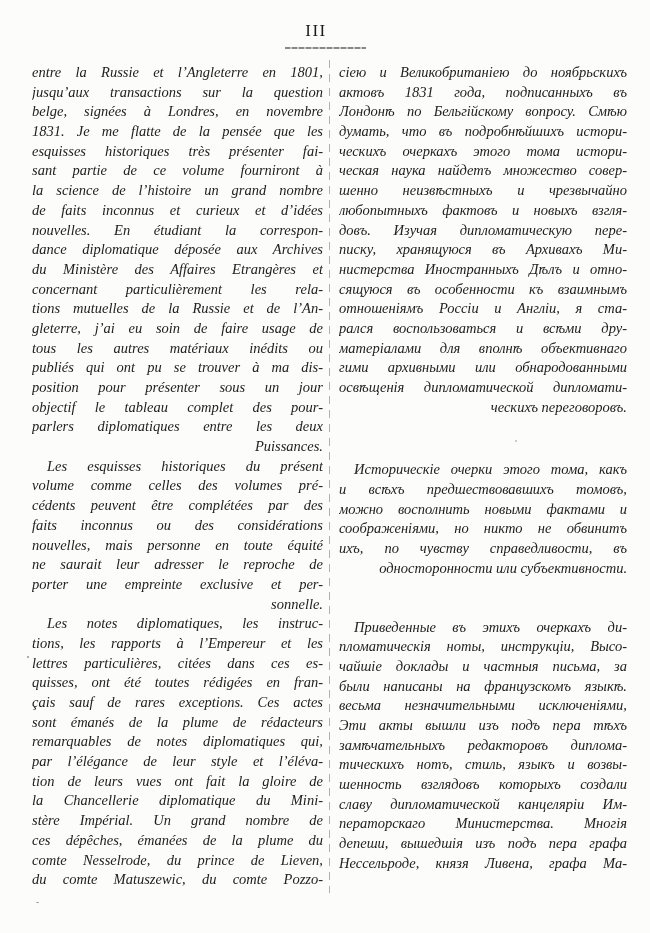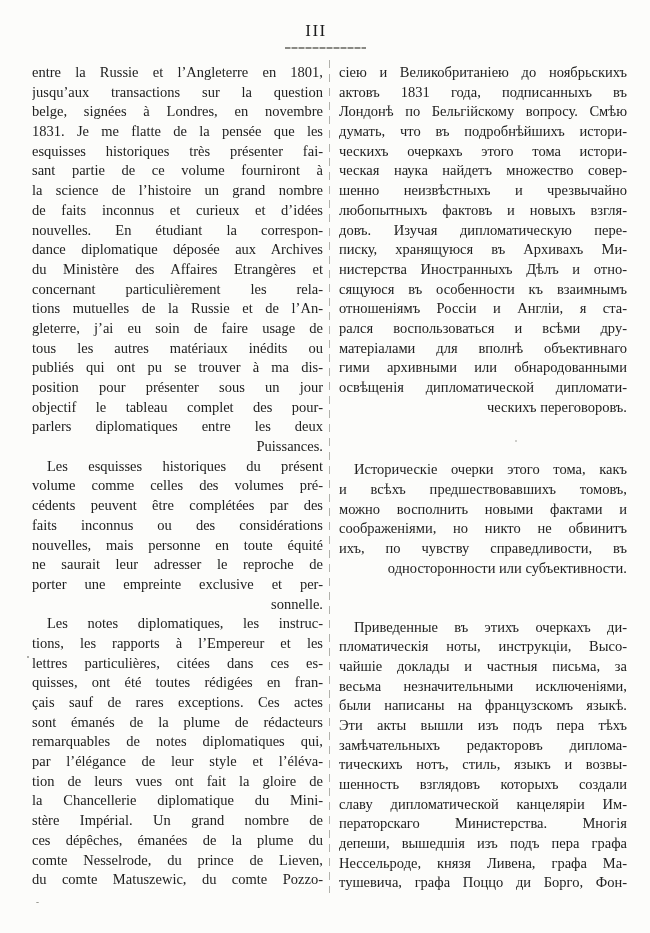--- a/index.html
+++ b/index.html
@@ -23,21 +23,21 @@
     position:absolute;top:47px;left:285px;width:81px;height:2px;
     background:repeating-linear-gradient(90deg,#75756f 0 5px,#bdbdb7 5px 7px);
     opacity:.85;
   }
   .divider{
     position:absolute;left:329px;top:60px;width:1px;height:833px;
     background:repeating-linear-gradient(180deg,#b0b0aa 0 8px,rgba(176,176,170,0) 8px 14px);
   }
   .col{
     position:absolute;top:63px;
-    font-size:14.5px;line-height:19.7px;
+    font-size:14.5px;line-height:19.7px;font-style:italic;
   }
   .col-left{left:32px;width:291px;}
   .col-right{left:339px;width:288px;}
   .line{
     height:19.7px;
     text-align:justify;
     text-align-last:justify;
     overflow:hidden;
   }
   .line.end{text-align:right;text-align-last:auto;}
@@ -125,29 +125,28 @@
       <div class="line indent">Историческіе очерки этого тома, какъ</div>
       <div class="line">и всѣхъ предшествовавшихъ томовъ,</div>
       <div class="line">можно восполнить новыми фактами и</div>
       <div class="line">соображеніями, но никто не обвинитъ</div>
       <div class="line">ихъ, по чувству справедливости, въ</div>
       <div class="line end">односторонности или субъективности.</div>
       <div class="para-gap" style="height: 39px;"></div>
       <div class="line indent">Приведенные въ этихъ очеркахъ ди-</div>
       <div class="line">пломатическія ноты, инструкціи, Высо-</div>
       <div class="line">чайшіе доклады и частныя письма, за</div>
+      <div class="line">были написаны на французскомъ языкѣ.</div>
       <div class="line">весьма незначительными исключеніями,</div>
-      <div class="line">были написаны на французскомъ языкѣ.</div>
       <div class="line">Эти акты вышли изъ подъ пера тѣхъ</div>
       <div class="line">замѣчательныхъ редакторовъ диплома-</div>
       <div class="line">тическихъ нотъ, стиль, языкъ и возвы-</div>
       <div class="line">шенность взглядовъ которыхъ создали</div>
       <div class="line">славу дипломатической канцеляріи Им-</div>
       <div class="line">ператорскаго Министерства.  Многія</div>
       <div class="line">депеши, вышедшія изъ подъ пера графа</div>
       <div class="line">Нессельроде, князя Ливена, графа Ма-</div>
-      <div class="line">тушевича, графа Поццо ди Борго, Фон-</div>
     </div>
 
   <div class="speck s1"></div>
   <div class="speck s2"></div>
   <div class="speck s3"></div>
 </div>
 
 </body></html>

